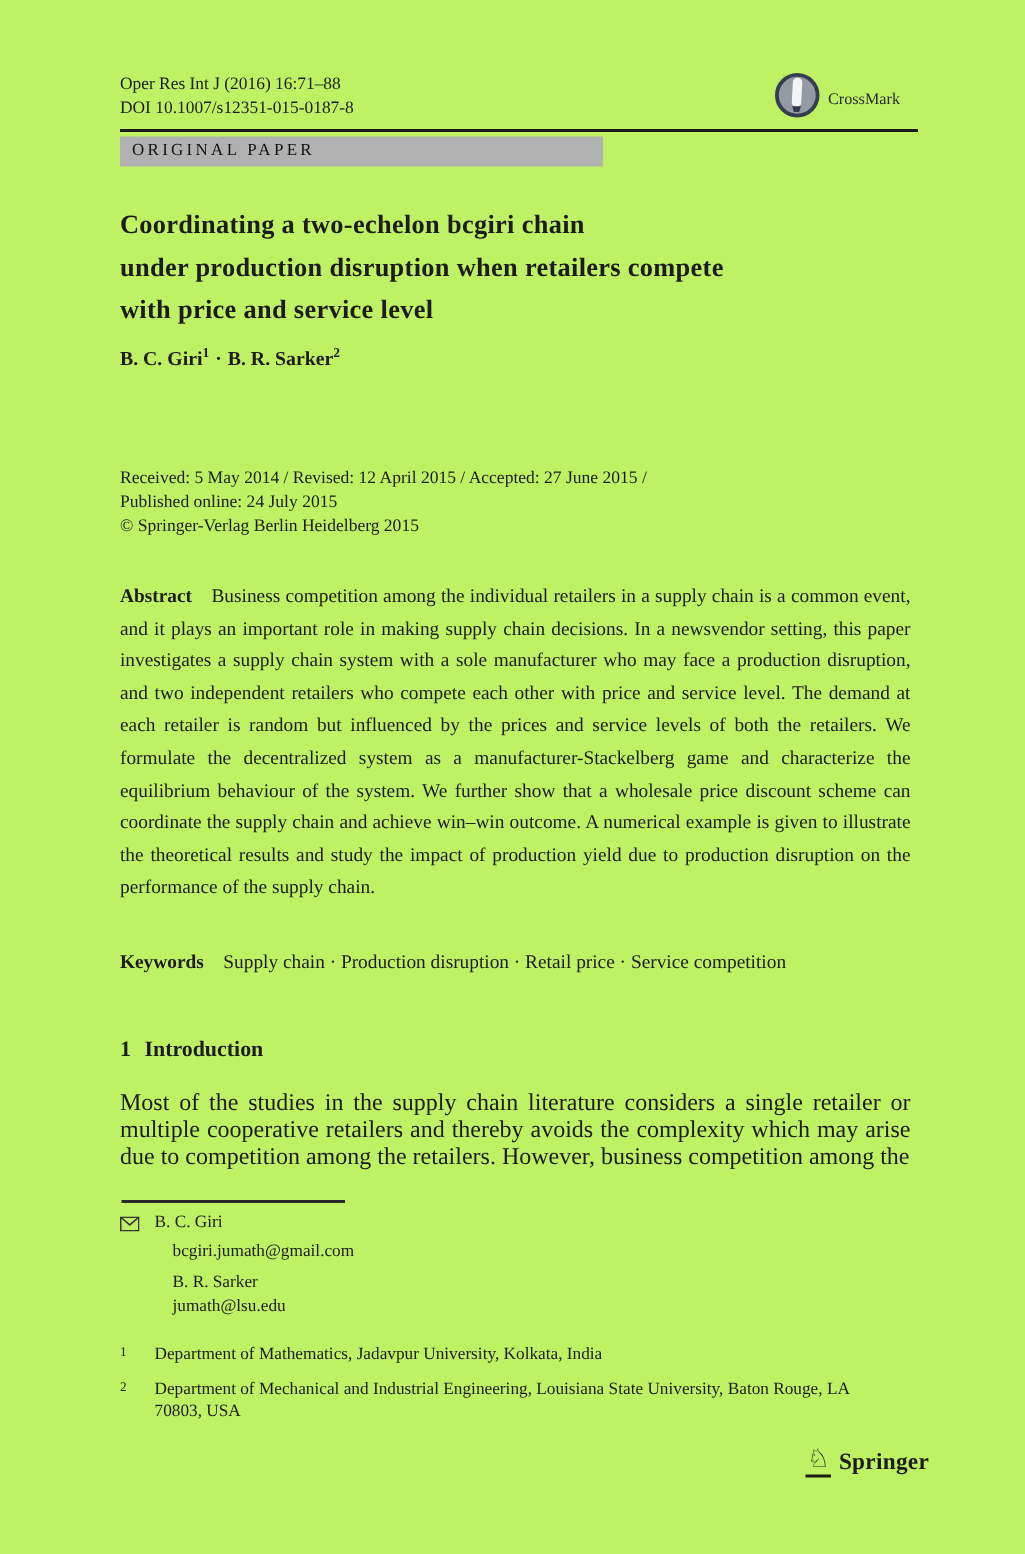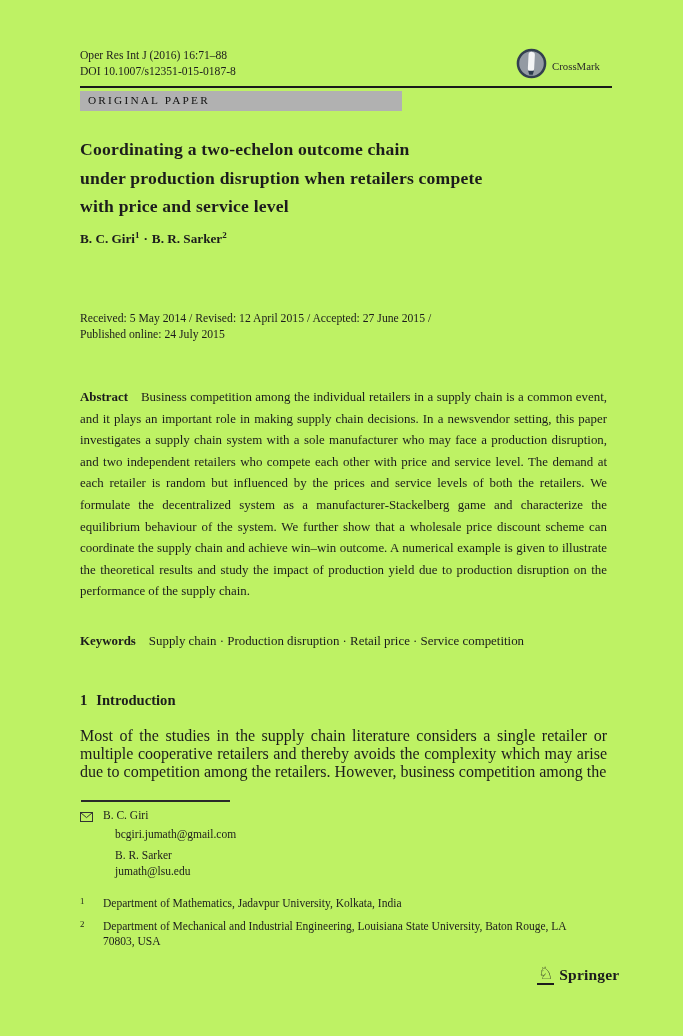--- a/index.html
+++ b/index.html
@@ -69,32 +69,33 @@
       </svg>
     </span>
     <span class="crossmark-label">CrossMark</span>
   </div>
 
   <div class="rule-top"></div>
 
   <div class="type-bar">ORIGINAL PAPER</div>
 
   <div class="title">
-    <div>Coordinating a two-echelon outcome chain</div>
+    <div>Coordinating a two-echelon bcgiri chain</div>
     <div>under production disruption when retailers compete</div>
     <div>with price and service level</div>
   </div>
 
   <div class="authors">
     <span>B. C. Giri</span><sup>1</sup><span class="sep">·</span><span>B. R. Sarker</span><sup>2</sup>
   </div>
 
   <div class="meta">
     <div>Received: 5 May 2014 / Revised: 12 April 2015 / Accepted: 27 June 2015 /</div>
     <div>Published online: 24 July 2015</div>
+    <div>© Springer-Verlag Berlin Heidelberg 2015</div>
   </div>
 
   <div class="abstract">
     <span class="lbl">Abstract</span><span>Business competition among the individual retailers in a supply chain is a common event, and it plays an important role in making supply chain decisions. In a newsvendor setting, this paper investigates a supply chain system with a sole manufacturer who may face a production disruption, and two independent retailers who compete each other with price and service level. The demand at each retailer is random but influenced by the prices and service levels of both the retailers. We formulate the decentralized system as a manufacturer-Stackelberg game and characterize the equilibrium behaviour of the system. We further show that a wholesale price discount scheme can coordinate the supply chain and achieve win–win outcome. A numerical example is given to illustrate the theoretical results and study the impact of production yield due to production disruption on the performance of the supply chain.</span>
   </div>
 
   <div class="keywords">
     <span class="lbl">Keywords</span><span>Supply chain · Production disruption · Retail price · Service competition</span>
   </div>
 

